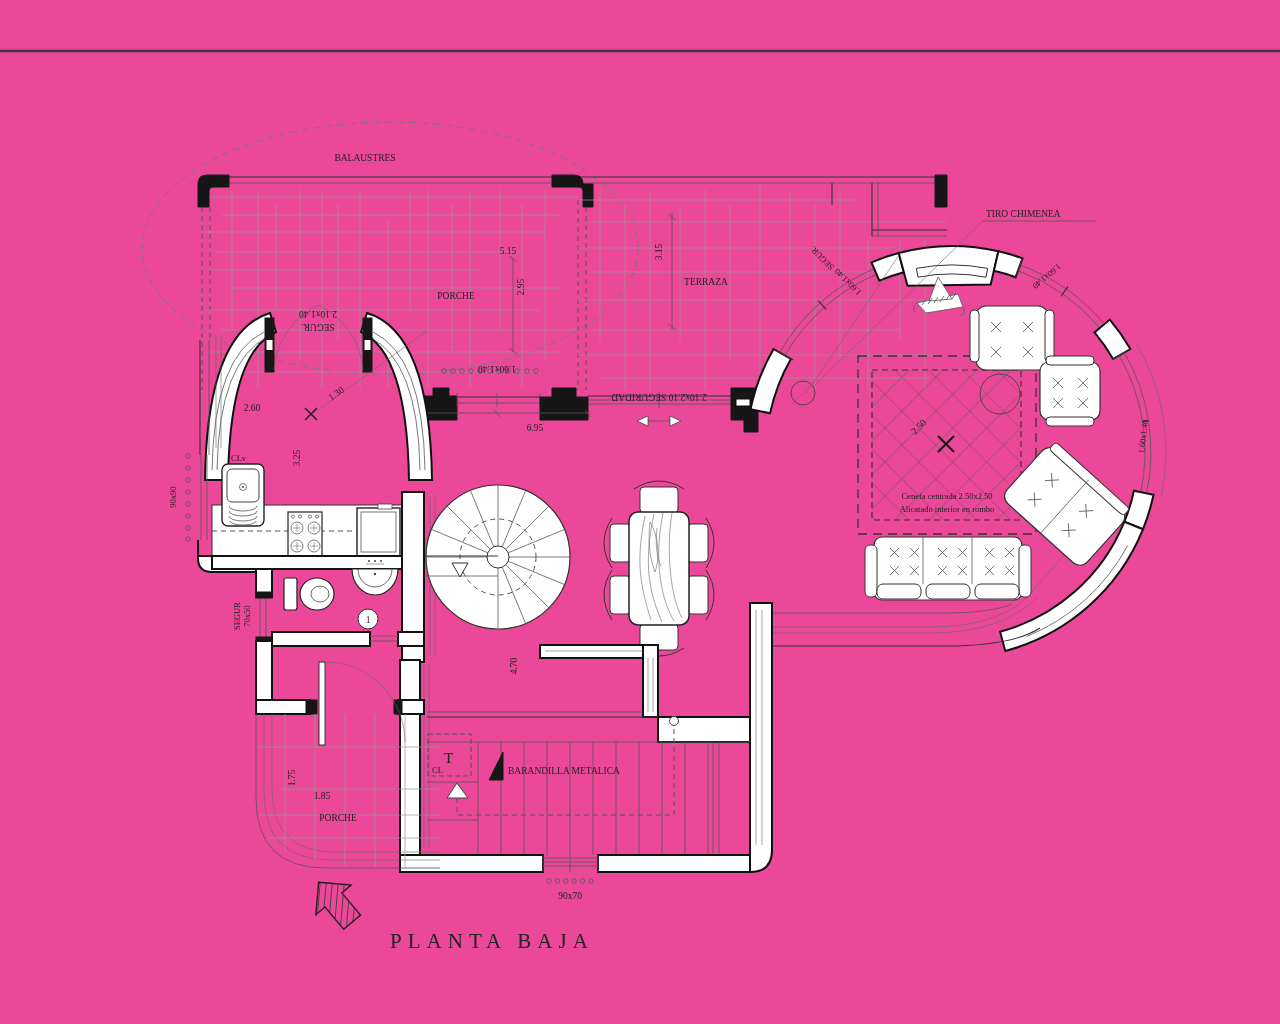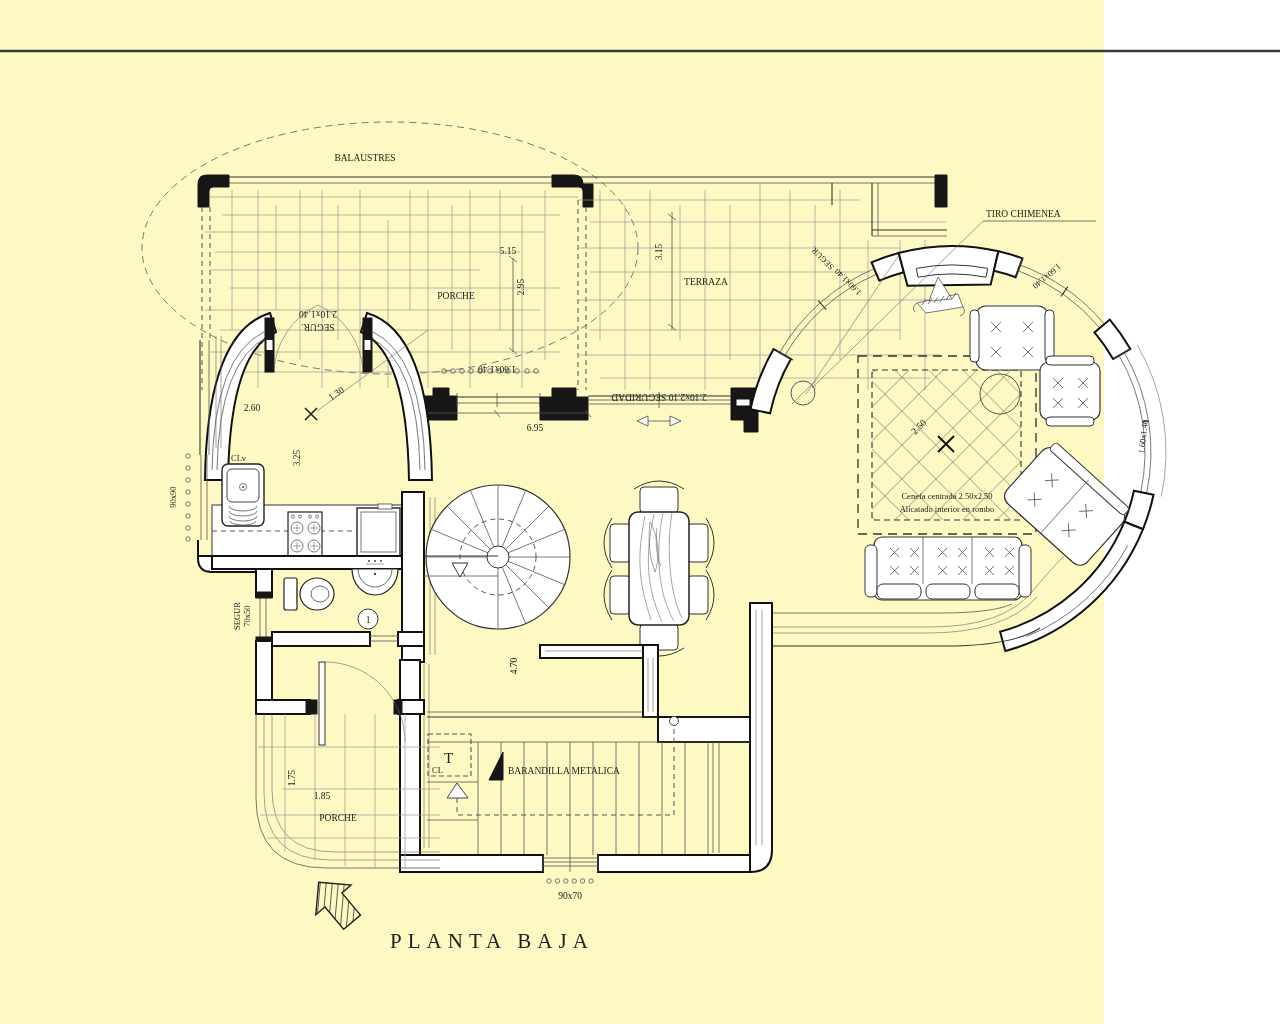--- a/index.html
+++ b/index.html
@@ -1,16 +1,16 @@
 <!DOCTYPE html>
 <html><head>
 <meta charset="utf-8">
 <style>
   html,body{margin:0;padding:0;background:#fff;width:1280px;height:1024px;overflow:hidden;}
-  #sheet{position:relative;width:1104px;height:1024px;background:#fef9c3;}
+  #sheet{position:relative;width:1280px;height:1024px;background:#ec4899;}
   svg{position:absolute;top:0;left:0;}
   .w2{stroke:#111;stroke-width:2;fill:#fff}
   .w1{stroke:#333;stroke-width:1.1;fill:none}
   .thin{stroke:#555;stroke-width:.8;fill:none}
   .vthin{stroke:#666;stroke-width:.6;fill:none}
   .tile{stroke:#9a9a9a;stroke-width:.7;fill:none}
   .blk{fill:#161616;stroke:#161616}
   .dash{stroke:#777;stroke-width:1;fill:none;stroke-dasharray:7 5}
   .dash2{stroke:#555;stroke-width:1;fill:none;stroke-dasharray:5 4}
   .txt{font-family:"Liberation Serif",serif;font-size:9.5px;fill:#222}

